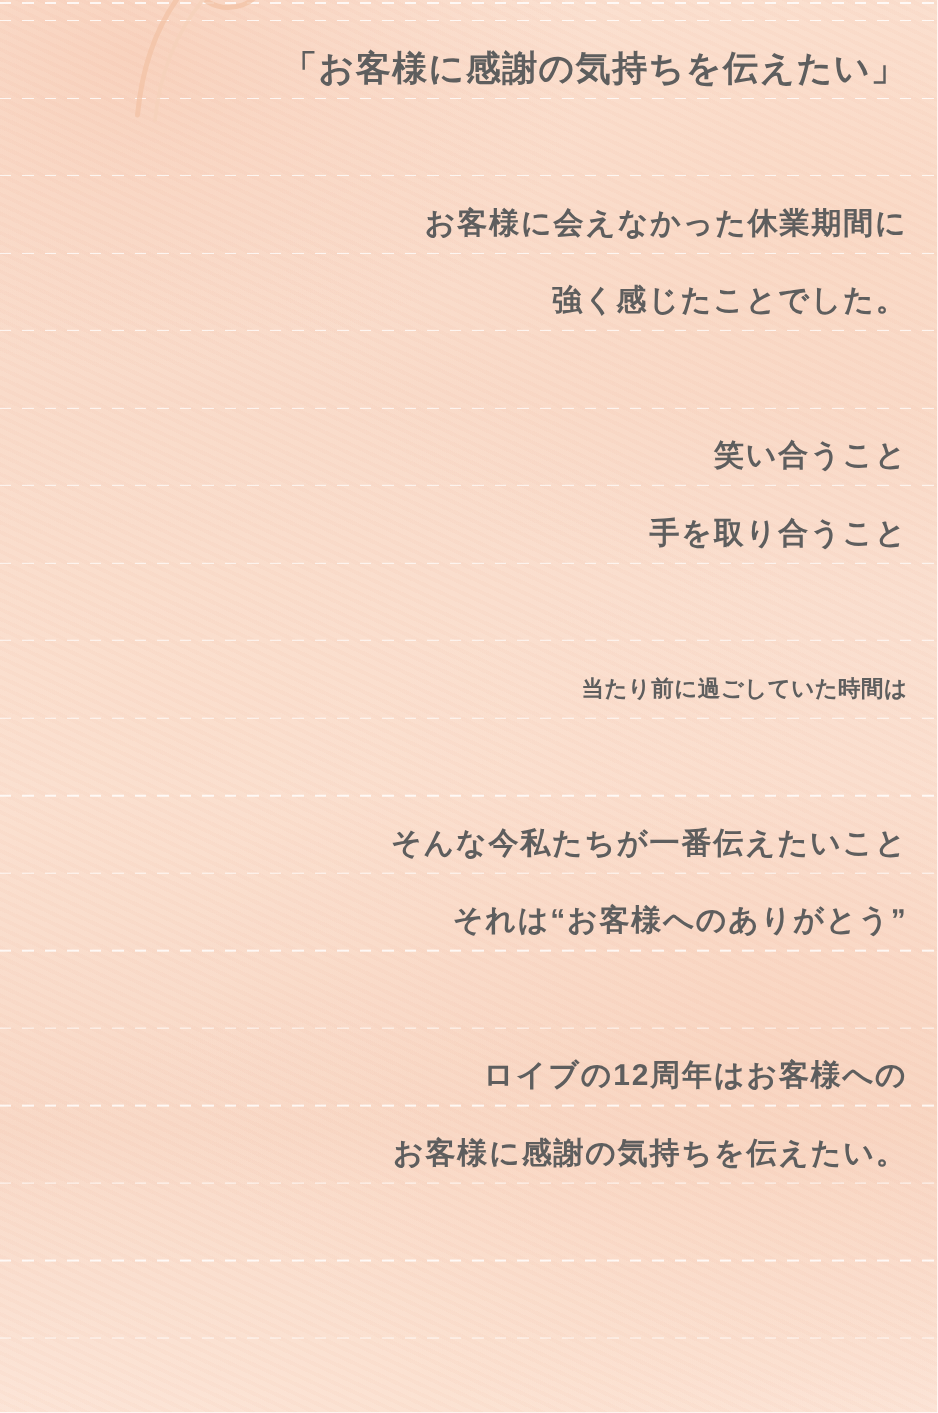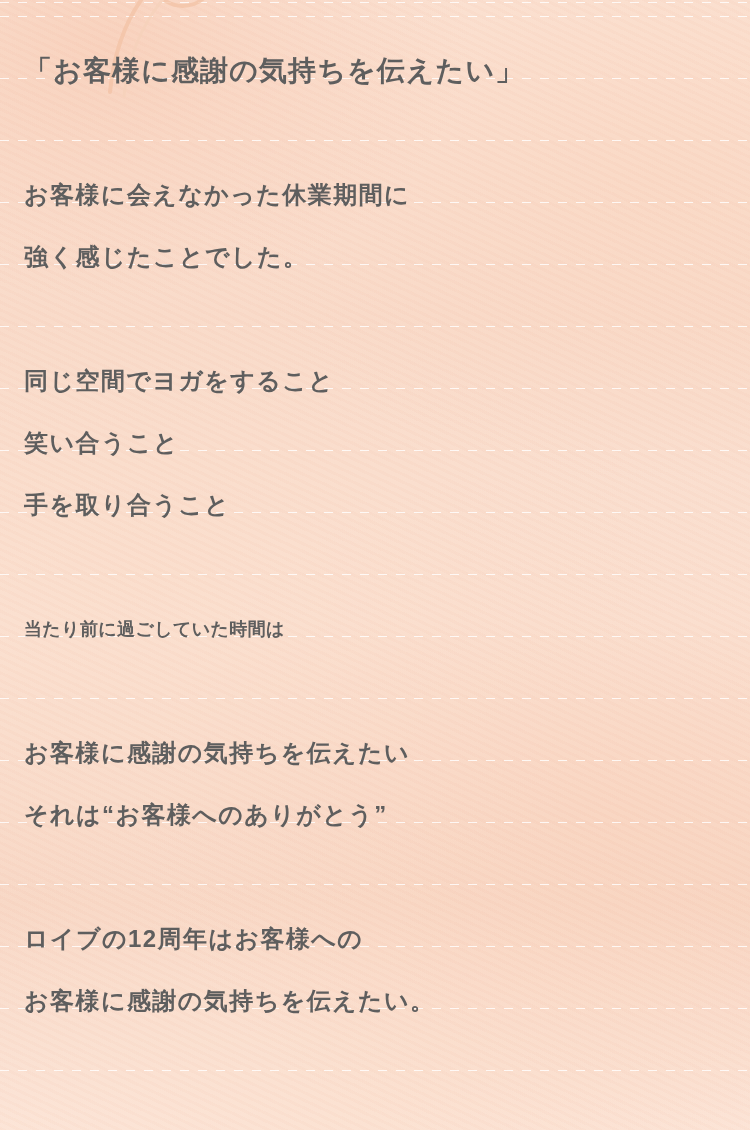--- a/index.html
+++ b/index.html
@@ -68,23 +68,22 @@
     width: 180px;
     height: 150px;
     pointer-events: none;
     opacity: 0.75;
   }
 
   .content {
     position: relative;
     z-index: 3;
     padding: 0 24px;
-    text-align: left;
+    text-align: right;
     color: #5b5b5b;
-    margin-top: 16px;
   }
 
   .block {
     margin: 0;
   }
 
   .line {
     margin: 0;
     font-weight: 700;
     letter-spacing: 0.06em;
@@ -136,35 +135,34 @@
     <div class="spacer-1"></div>
 
     <div class="block body">
       <p class="line">お客様に会えなかった休業期間に</p>
       <p class="line">強く感じたことでした。</p>
     </div>
 
     <div class="spacer-1"></div>
 
     <div class="block body">
-      <p class="line">同じ空間でヨガをすること</p>
       <p class="line">笑い合うこと</p>
       <p class="line">手を取り合うこと</p>
     </div>
 
     <div class="spacer-2"></div>
 
     <div class="block wide">
       <p class="line">当たり前に過ごしていた時間は</p>
     </div>
 
     <div class="spacer-2"></div>
 
     <div class="block body">
-      <p class="line">お客様に感謝の気持ちを伝えたい</p>
+      <p class="line">そんな今私たちが一番伝えたいこと</p>
       <p class="line">それは“お客様へのありがとう”</p>
     </div>
 
     <div class="spacer-2"></div>
 
     <div class="block body">
       <p class="line">ロイブの12周年はお客様への</p>
       <p class="line">お客様に感謝の気持ちを伝えたい。</p>
     </div>
 

